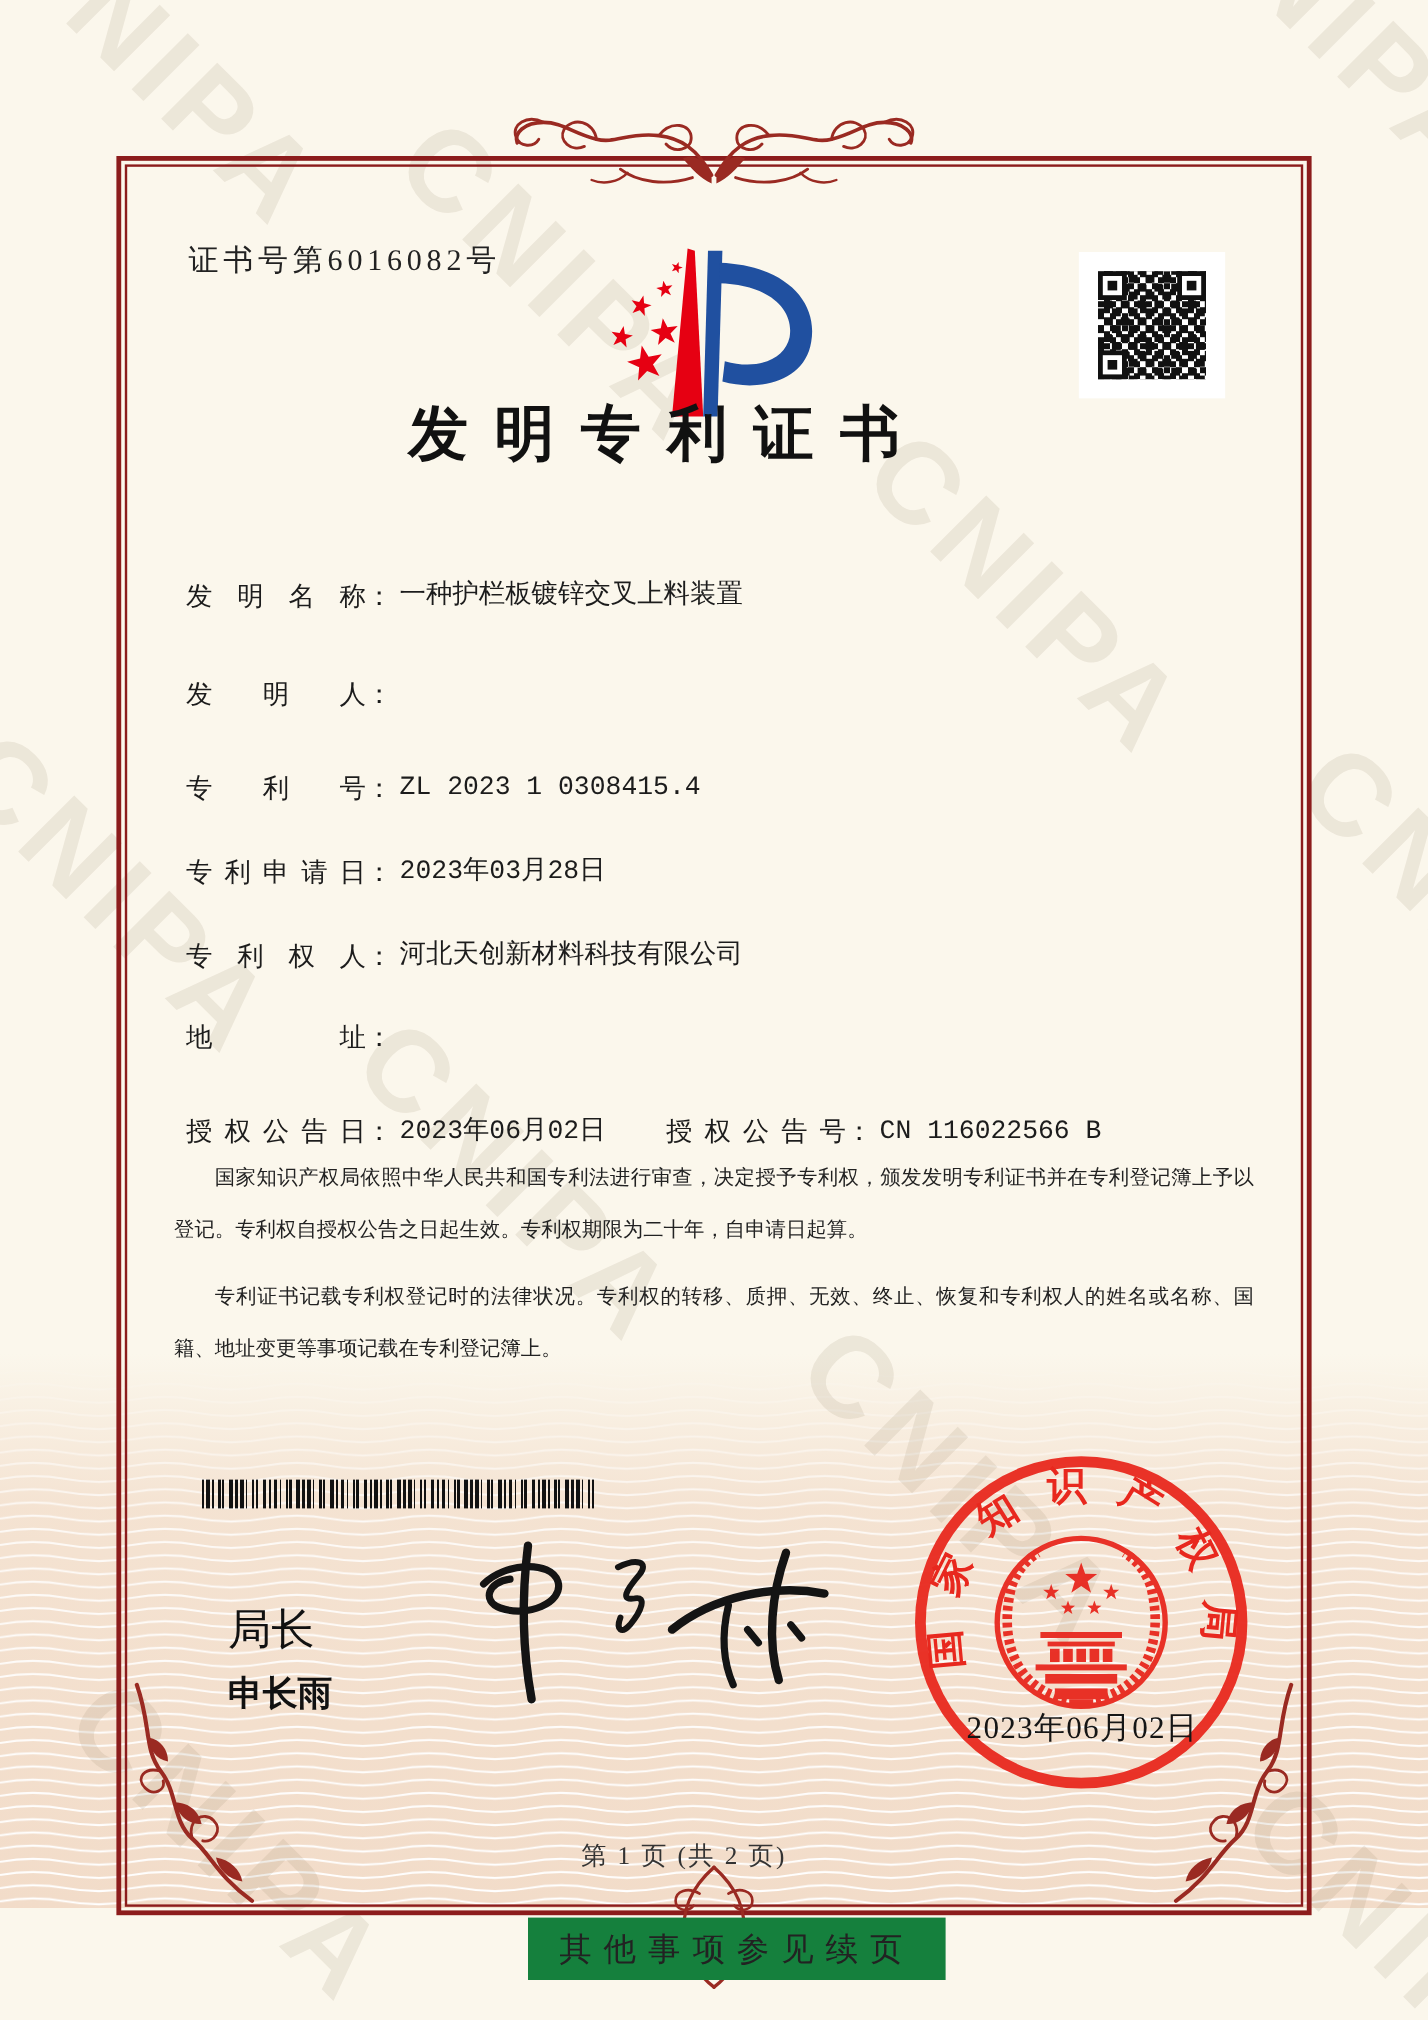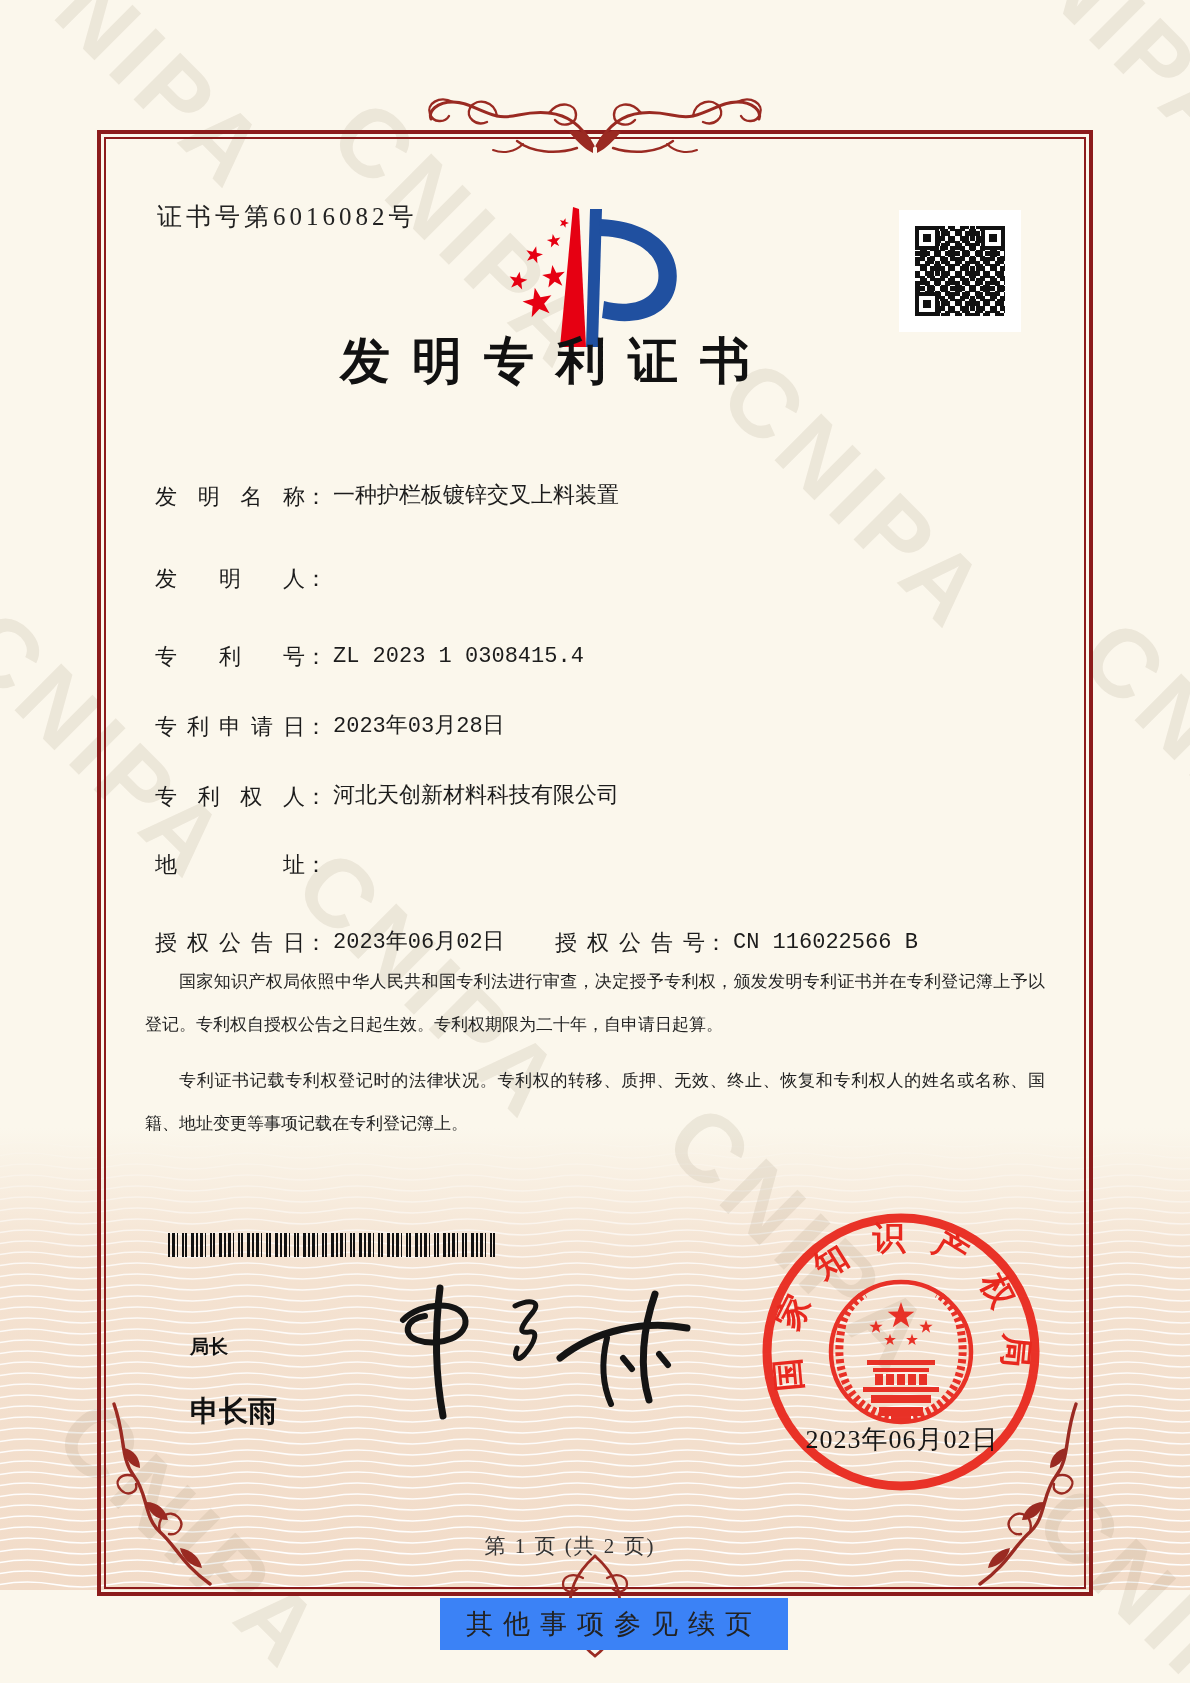--- a/index.html
+++ b/index.html
@@ -38,31 +38,31 @@
   
   .paras{position:absolute;left:145px;top:960px;width:900px;}
   .paras p{margin:0 0 13px 0;font-size:17px;line-height:43px;text-align:justify;text-indent:2em;color:#222;}
   
   .barcode{position:absolute;left:168px;top:1233px;width:330px;height:24px;
       background:repeating-linear-gradient(90deg,
         #111 0 2px,transparent 2px 4px,#111 4px 7px,transparent 7px 9px,
         #111 9px 10px,transparent 10px 14px,#111 14px 16px,transparent 16px 17px,
         #111 17px 19px,transparent 19px 23px,#111 23px 26px,transparent 26px 28px);}
   
-  .signer-title{position:absolute;left:190px;top:1334px;font-size:19px;font-weight:bold;
+  .signer-title{position:absolute;left:190px;top:1334px;font-size:36px;font-weight:normal;
       font-family:"Liberation Sans","DejaVu Sans",sans-serif;color:#111;}
   .signer-name{position:absolute;left:190px;top:1392px;font-size:29px;font-weight:bold;
       font-family:"Liberation Sans","DejaVu Sans",sans-serif;color:#111;}
   
   .seal-date{position:absolute;left:796px;top:1422px;width:212px;text-align:center;
       font-size:26px;color:#151515;letter-spacing:1px;z-index:6;}
   
   .page-indicator{position:absolute;left:430px;top:1532px;width:280px;text-align:center;
       font-size:21px;color:#333;letter-spacing:2px;}
-  .continuation{position:absolute;left:440px;top:1598px;background:#3b82f6;
+  .continuation{position:absolute;left:440px;top:1598px;background:#15803d;
       padding:8px 26px;font-size:27px;letter-spacing:10px;color:#222;z-index:7;}
   svg{display:block;}
   .z5{z-index:5;} .z4{z-index:4;} .z3{z-index:3;} .z2{z-index:2;}
 </style>
 </head>
 <body>
 
 <svg class="abs" style="left:0;top:1128px" width="1190" height="470" viewBox="0 0 1190 470">
   <defs>
     <pattern id="waves" width="110" height="11" patternUnits="userSpaceOnUse">

